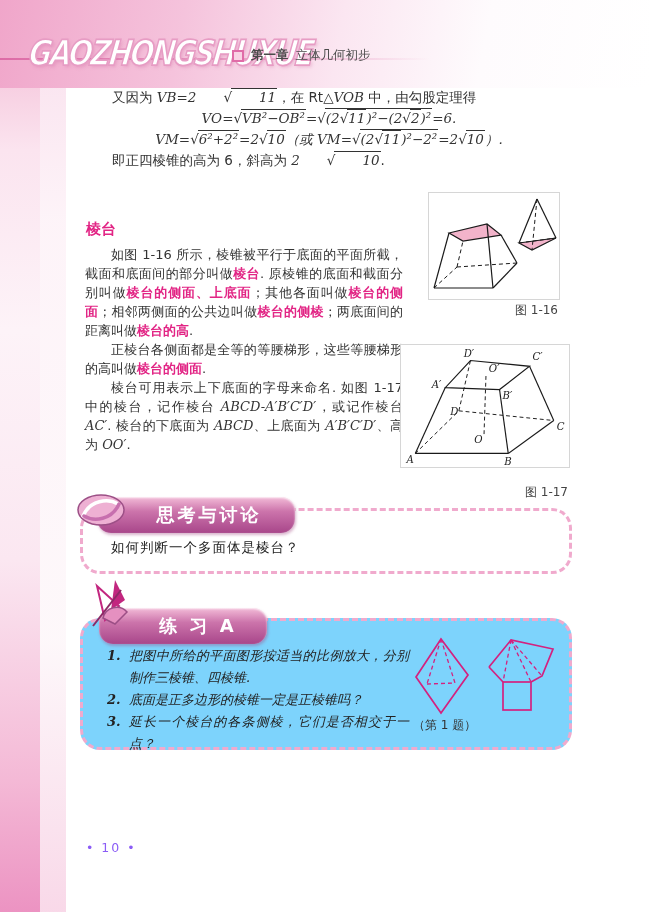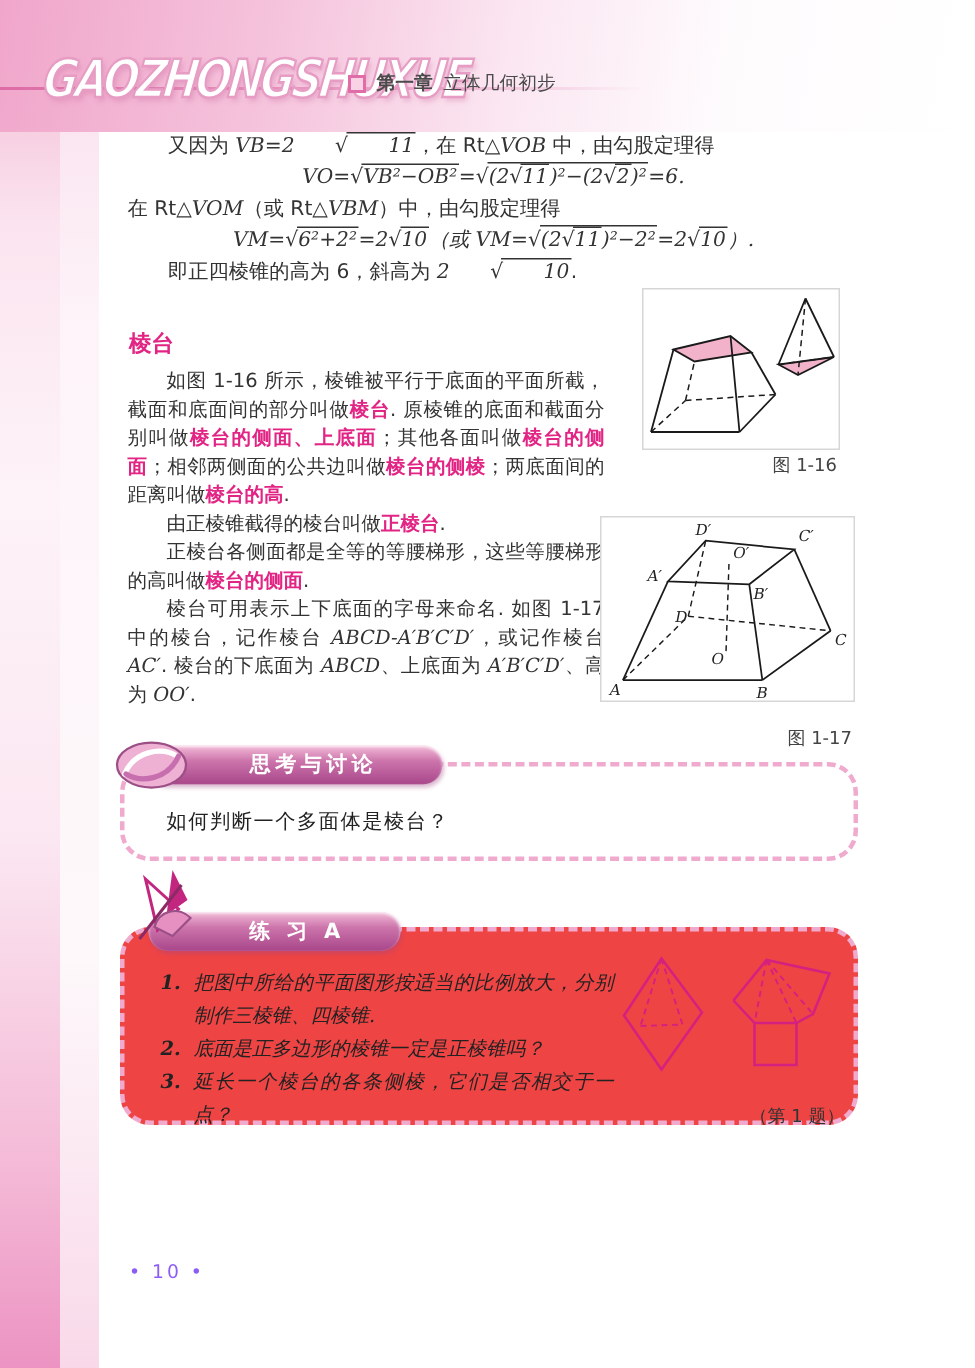--- a/index.html
+++ b/index.html
@@ -43,33 +43,33 @@
 
   
   .figbox{position:absolute;background:#fff;border:1px solid #d6d6d6;}
   .figcap{position:absolute;font-size:12px;color:#444;text-align:right;}
   .fig-svg{display:block;}
   text.vlabel{font-family:"DejaVu Serif","Liberation Serif",serif;font-style:italic;font-size:10.5px;fill:#222;}
 
   
   .callout{position:absolute;border:3px dashed #f0aacd;border-radius:20px;}
   #discussion-box{left:80px;top:508px;width:486px;height:60px;background:#fff;}
-  #exercise-box{left:80px;top:618px;width:486px;height:126px;background:#ef4444;}
-  .badge{position:absolute;height:26px;border-radius:14px;display:flex;align-items:center;justify-content:center;
+  #exercise-box{left:80px;top:618px;width:486px;height:126px;background:#7dd3fc;}
+  .badge{position:absolute;height:36px;border-radius:14px;display:flex;align-items:center;justify-content:center;
     background:linear-gradient(180deg,#f3bcd8 0%,#cc74ab 40%,#a8468a 100%);
     box-shadow:1px 2px 3px rgba(160,70,130,.4), inset 0 1px 2px rgba(255,255,255,.8);
-    color:#fff;font-weight:bold;font-size:14px;letter-spacing:3px;}
+    color:#fff;font-weight:bold;font-size:18px;letter-spacing:3px;}
   .q-text{position:absolute;left:28px;top:28px;font-size:13.5px;color:#222;
     font-family:"DejaVu Serif","Liberation Serif",serif;letter-spacing:1px;}
 
   .ex-items{position:absolute;left:24px;top:24px;width:302px;font-size:13px;line-height:22px;color:#222;
     font-family:"DejaVu Serif","Liberation Serif",serif;font-style:italic;}
   .ex-item{position:relative;padding-left:22px;margin:0;text-align:justify;}
   .ex-item .inum{position:absolute;left:0;top:0;font-weight:bold;}
-  .ex-figcap{position:absolute;left:330px;top:115px;width:150px;text-align:right;
+  .ex-figcap{position:absolute;left:330px;top:96px;width:150px;text-align:left;
     font-size:12px;color:#333;font-style:normal;font-family:"DejaVu Sans",sans-serif;}
 
   .footer{position:absolute;left:86px;top:840px;font-size:12.5px;color:#8b5cf6;letter-spacing:2px;}
 </style>
 </head>
 <body>
 
 <div id="page">
 
   <div class="left-strip"></div>
@@ -80,29 +80,27 @@
   <div class="logo">GAOZHONGSHUXUE</div>
   <div class="chapter">
     <span class="sq-icon"></span>
     <span class="chap-label">第一章</span>
     <span class="chap-title">立体几何初步</span>
   </div>
 
   <div class="solution">
     <p class="indent"><span>又因为 </span><span class="math">VB=2<span class="sq"><span class="rsign">√</span><span class="vin">11</span></span></span><span>，在 Rt△</span><span class="math">VOB</span><span> 中，由勾股定理得</span></p>
     <p class="formula math">VO=<span class="sq"><span class="rsign">√</span><span class="vin">VB²−OB²</span></span>=<span class="sq"><span class="rsign">√</span><span class="vin">(2<span class="sq"><span class="rsign">√</span><span class="vin">11</span></span>)²−(2<span class="sq"><span class="rsign">√</span><span class="vin">2</span></span>)²</span></span>=6.</p>
-    <p><span>在 Rt△</span><span class="math">VOM</span><span>（或 Rt△</span><span class="math">VBM</span><span>）中，由勾股定理得</span></p>
     <p class="formula math">VM=<span class="sq"><span class="rsign">√</span><span class="vin">6²+2²</span></span>=2<span class="sq"><span class="rsign">√</span><span class="vin">10</span></span>（或 VM=<span class="sq"><span class="rsign">√</span><span class="vin">(2<span class="sq"><span class="rsign">√</span><span class="vin">11</span></span>)²−2²</span></span>=2<span class="sq"><span class="rsign">√</span><span class="vin">10</span></span>）.</p>
     <p class="indent"><span>即正四棱锥的高为 6，斜高为 </span><span class="math">2<span class="sq"><span class="rsign">√</span><span class="vin">10</span></span></span><span>.</span></p>
   </div>
 
   <div class="sec-heading">棱台</div>
   <div class="text-col">
     <p><span>如图 1-16 所示，棱锥被平行于底面的平面所截，截面和底面间的部分叫做</span><span class="hl">棱台</span><span>. 原棱锥的底面和截面分别叫做</span><span class="hl">棱台的侧面、上底面</span><span>；其他各面叫做</span><span class="hl">棱台的侧面</span><span>；相邻两侧面的公共边叫做</span><span class="hl">棱台的侧棱</span><span>；两底面间的距离叫做</span><span class="hl">棱台的高</span><span>.</span></p>
-    <p><span>由正棱锥截得的棱台叫做</span><span class="hl">正棱台</span><span>.</span></p>
     <p><span>正棱台各侧面都是全等的等腰梯形，这些等腰梯形的高叫做</span><span class="hl">棱台的侧面</span><span>.</span></p>
     <p><span>棱台可用表示上下底面的字母来命名. 如图 1-17 中的棱台，记作棱台 </span><span class="math">ABCD-A′B′C′D′</span><span>，或记作棱台 </span><span class="math">AC′</span><span>. 棱台的下底面为 </span><span class="math">ABCD</span><span>、上底面为 </span><span class="math">A′B′C′D′</span><span>、高为 </span><span class="math">OO′</span><span>.</span></p>
   </div>
 
   <div class="figbox" style="left:428px;top:192px;width:130px;height:106px;">
     <svg class="fig-svg" width="130" height="106" viewBox="0 0 130 106">
 
       <polygon points="20,40 58,31 72,42 34,48" fill="#f2b3ca" stroke="#1a1a1a" stroke-width="1.2"></polygon>
       <line x1="5" y1="95" x2="64" y2="95" stroke="#1a1a1a" stroke-width="1.2"></line>
       <line x1="64" y1="95" x2="88" y2="70" stroke="#1a1a1a" stroke-width="1.2"></line>

